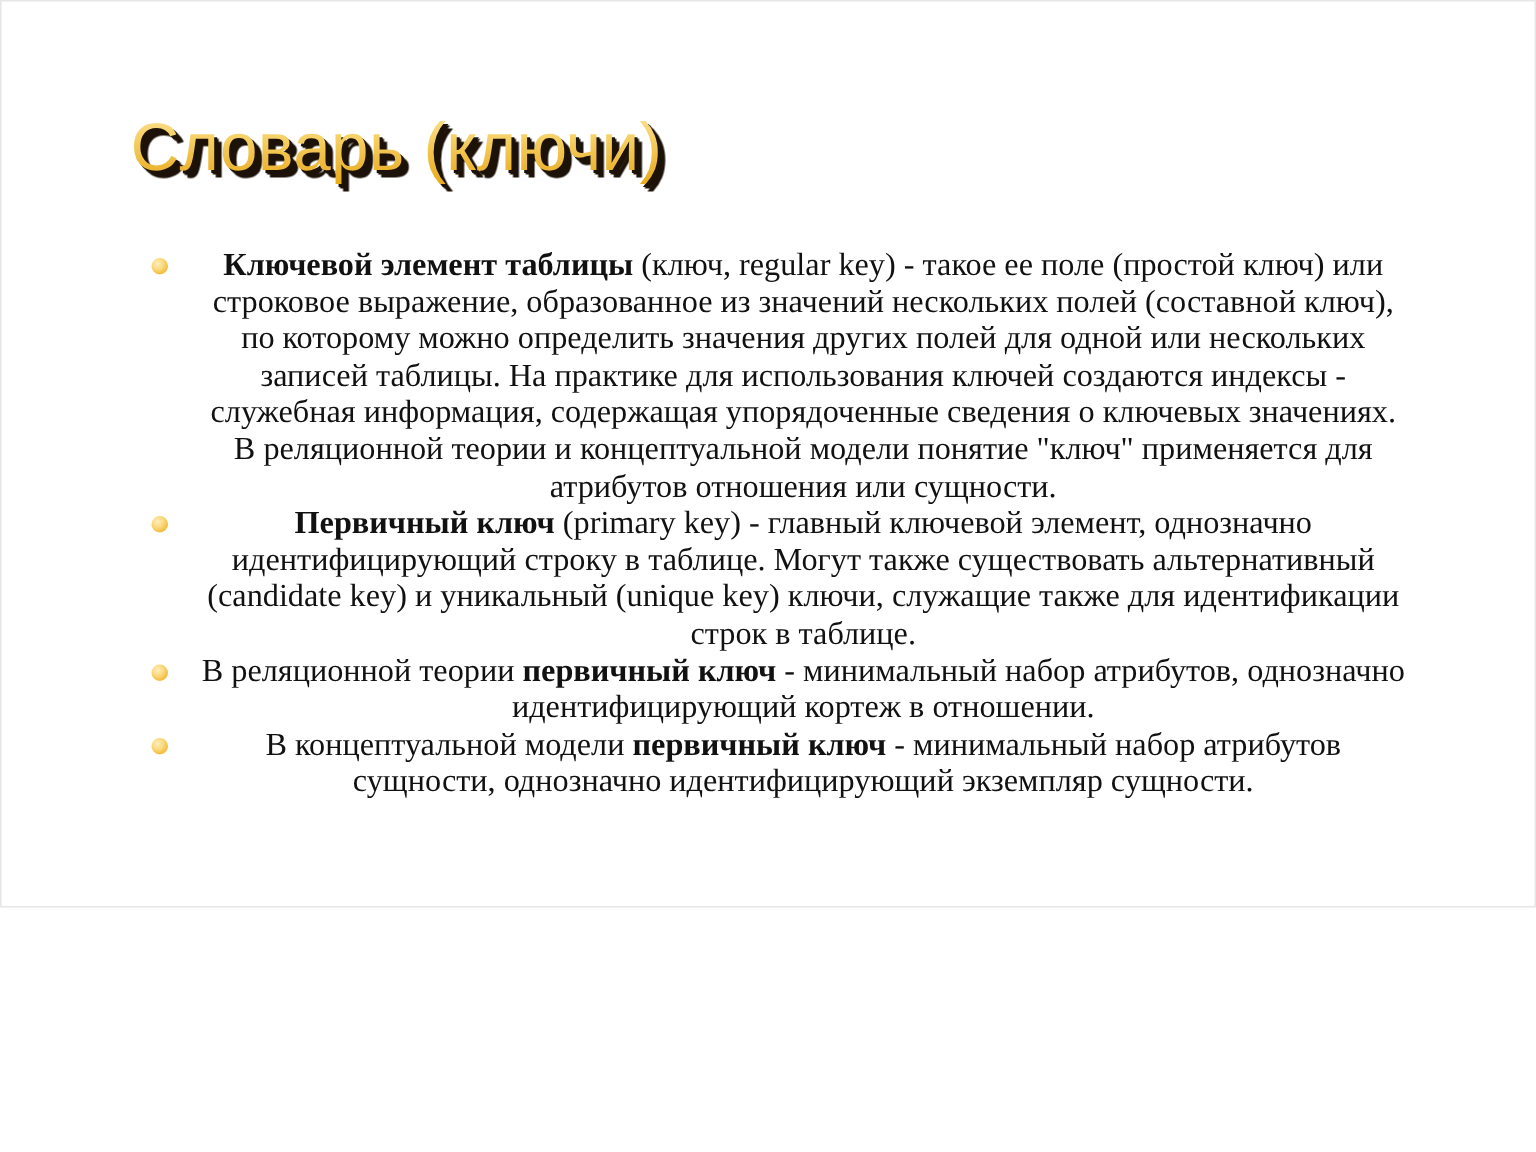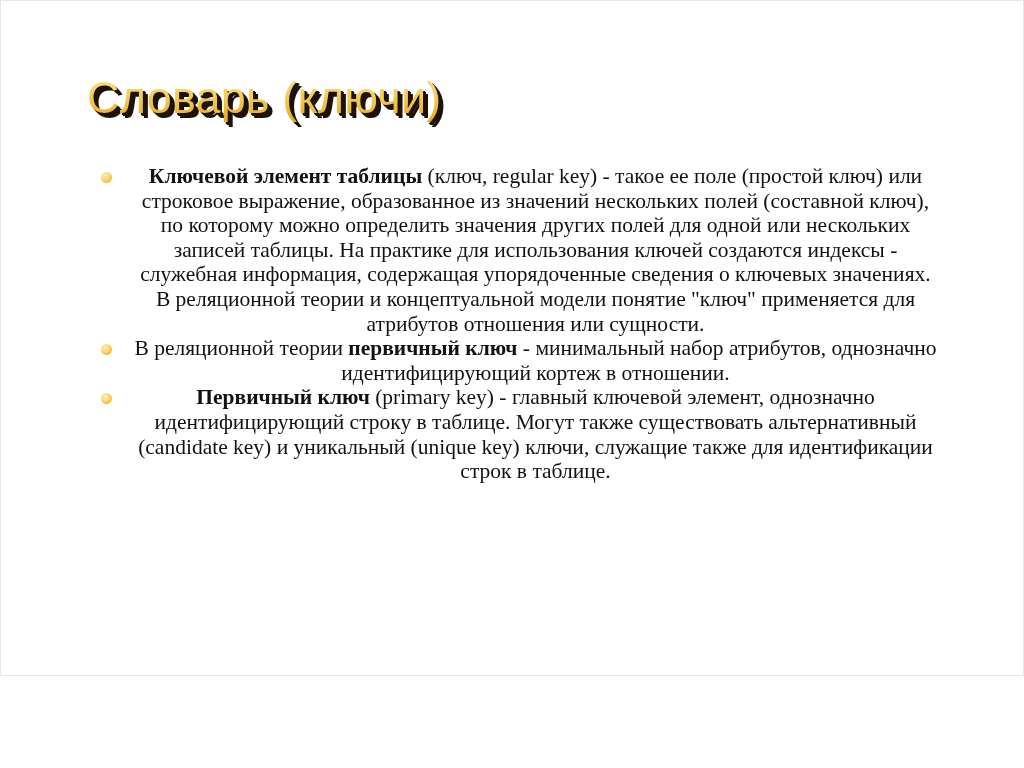--- a/index.html
+++ b/index.html
@@ -13,21 +13,21 @@
     background: #ffffff;
     font-family: "Liberation Serif", "DejaVu Serif", serif;
     overflow: hidden;
     -webkit-font-smoothing: antialiased;
   }
 
   .slide {
     position: relative;
     box-sizing: border-box;
     width: 1024px;
-    height: 676px;
+    height: 605px;
     background: #ffffff;
     border: 1px solid #e6e6e6;
     overflow: hidden;
   }
 
   
   .slide-title-wrap {
     position: absolute;
     left: 86px;
     top: 68px;
@@ -120,21 +120,25 @@
   </div>
 
   <ul class="body-list">
 
   <li class="bullet-item">
         <span class="bullet-marker"></span>
         <span class="bullet-text"><b>Ключевой элемент таблицы</b><span> (ключ, regular key) - такое ее поле (простой ключ) или строковое выражение, образованное из значений нескольких полей (составной ключ), по которому можно определить значения других полей для одной или нескольких записей таблицы. На практике для использования ключей создаются индексы - служебная информация, содержащая упорядоченные сведения о ключевых значениях. В реляционной теории и концептуальной модели понятие "ключ" применяется для атрибутов отношения или сущности.</span></span>
       </li>
       <li class="bullet-item">
         <span class="bullet-marker"></span>
+        <span class="bullet-text"><b>Первичный ключ</b><span> (primary key) - главный ключевой элемент, однозначно идентифицирующий строку в таблице. Могут также существовать альтернативный (candidate key) и уникальный (unique key) ключи, служащие также для идентификации строк в таблице.</span></span>
+      </li>
+      <li class="bullet-item">
+        <span class="bullet-marker"></span>
         <span class="bullet-text"><span>В реляционной теории </span><b>первичный ключ</b><span> - минимальный набор атрибутов, однозначно идентифицирующий кортеж в отношении.</span></span>
       </li>
       <li class="bullet-item">
         <span class="bullet-marker"></span>
-        <span class="bullet-text"><b>Первичный ключ</b><span> (primary key) - главный ключевой элемент, однозначно идентифицирующий строку в таблице. Могут также существовать альтернативный (candidate key) и уникальный (unique key) ключи, служащие также для идентификации строк в таблице.</span></span>
+        <span class="bullet-text"><span>В концептуальной модели </span><b>первичный ключ</b><span> - минимальный набор атрибутов сущности, однозначно идентифицирующий экземпляр сущности.</span></span>
       </li>
     </ul>
 
 </div>
 
 </body></html>

